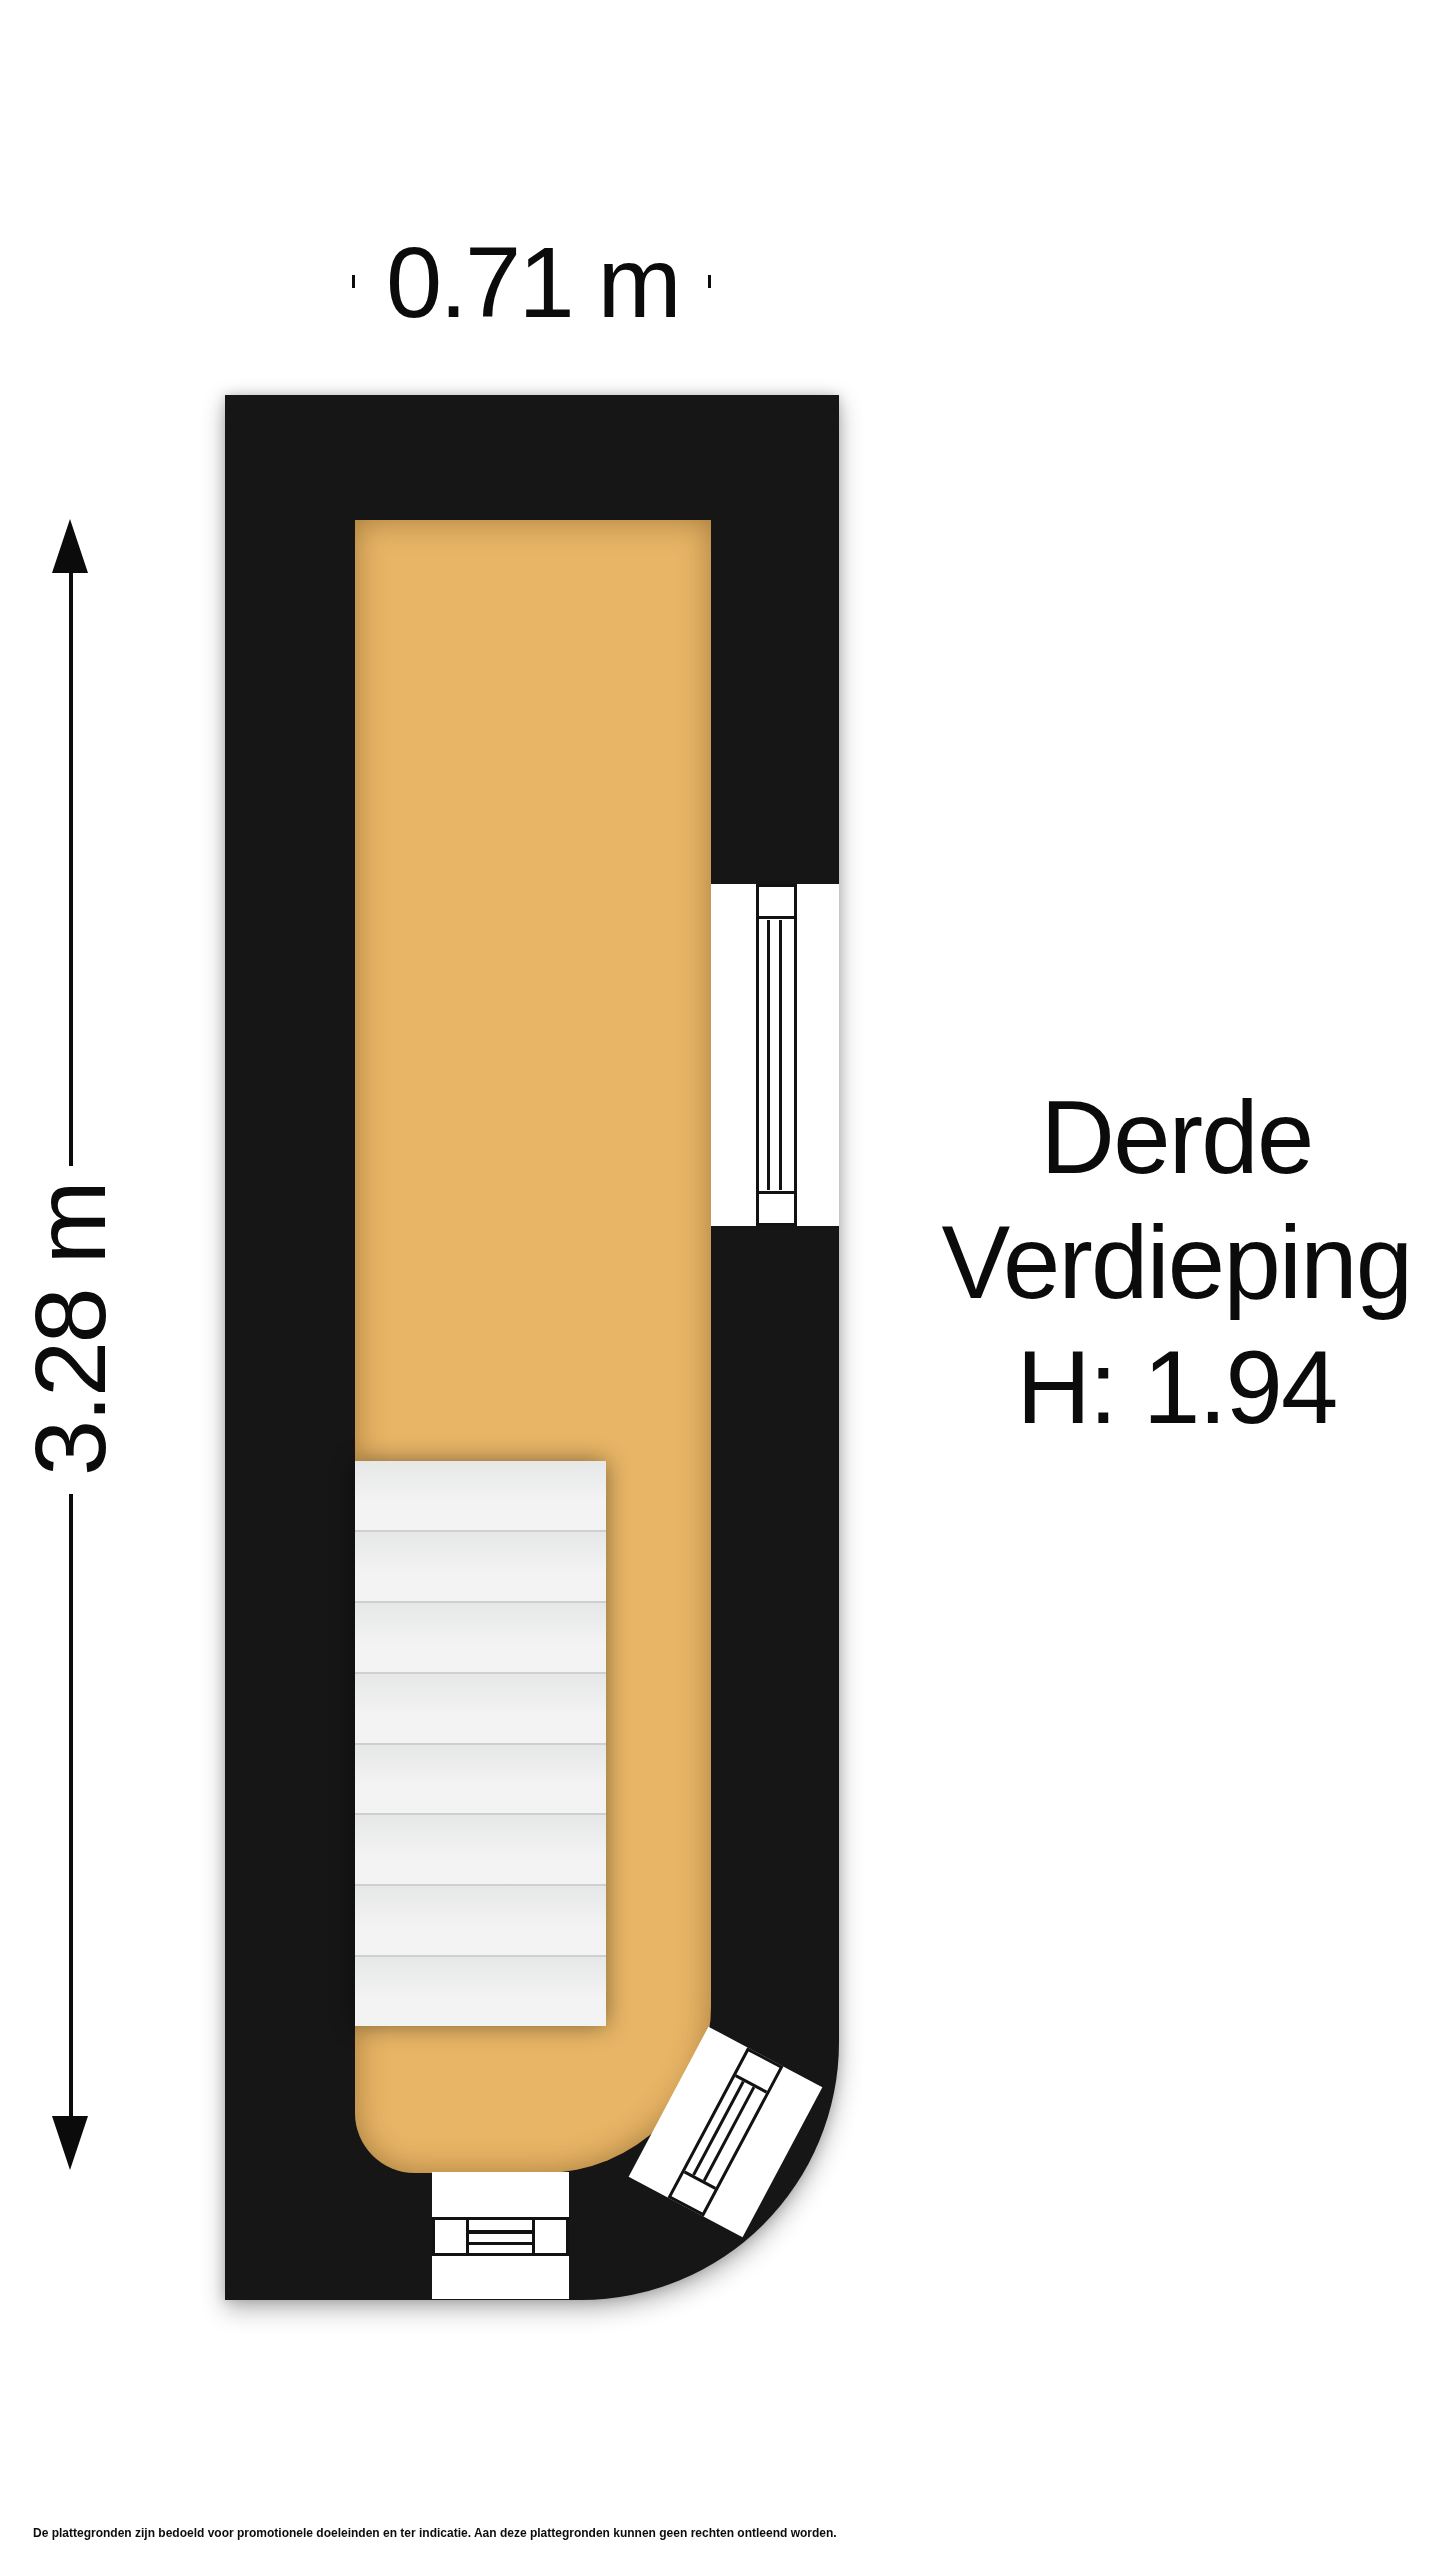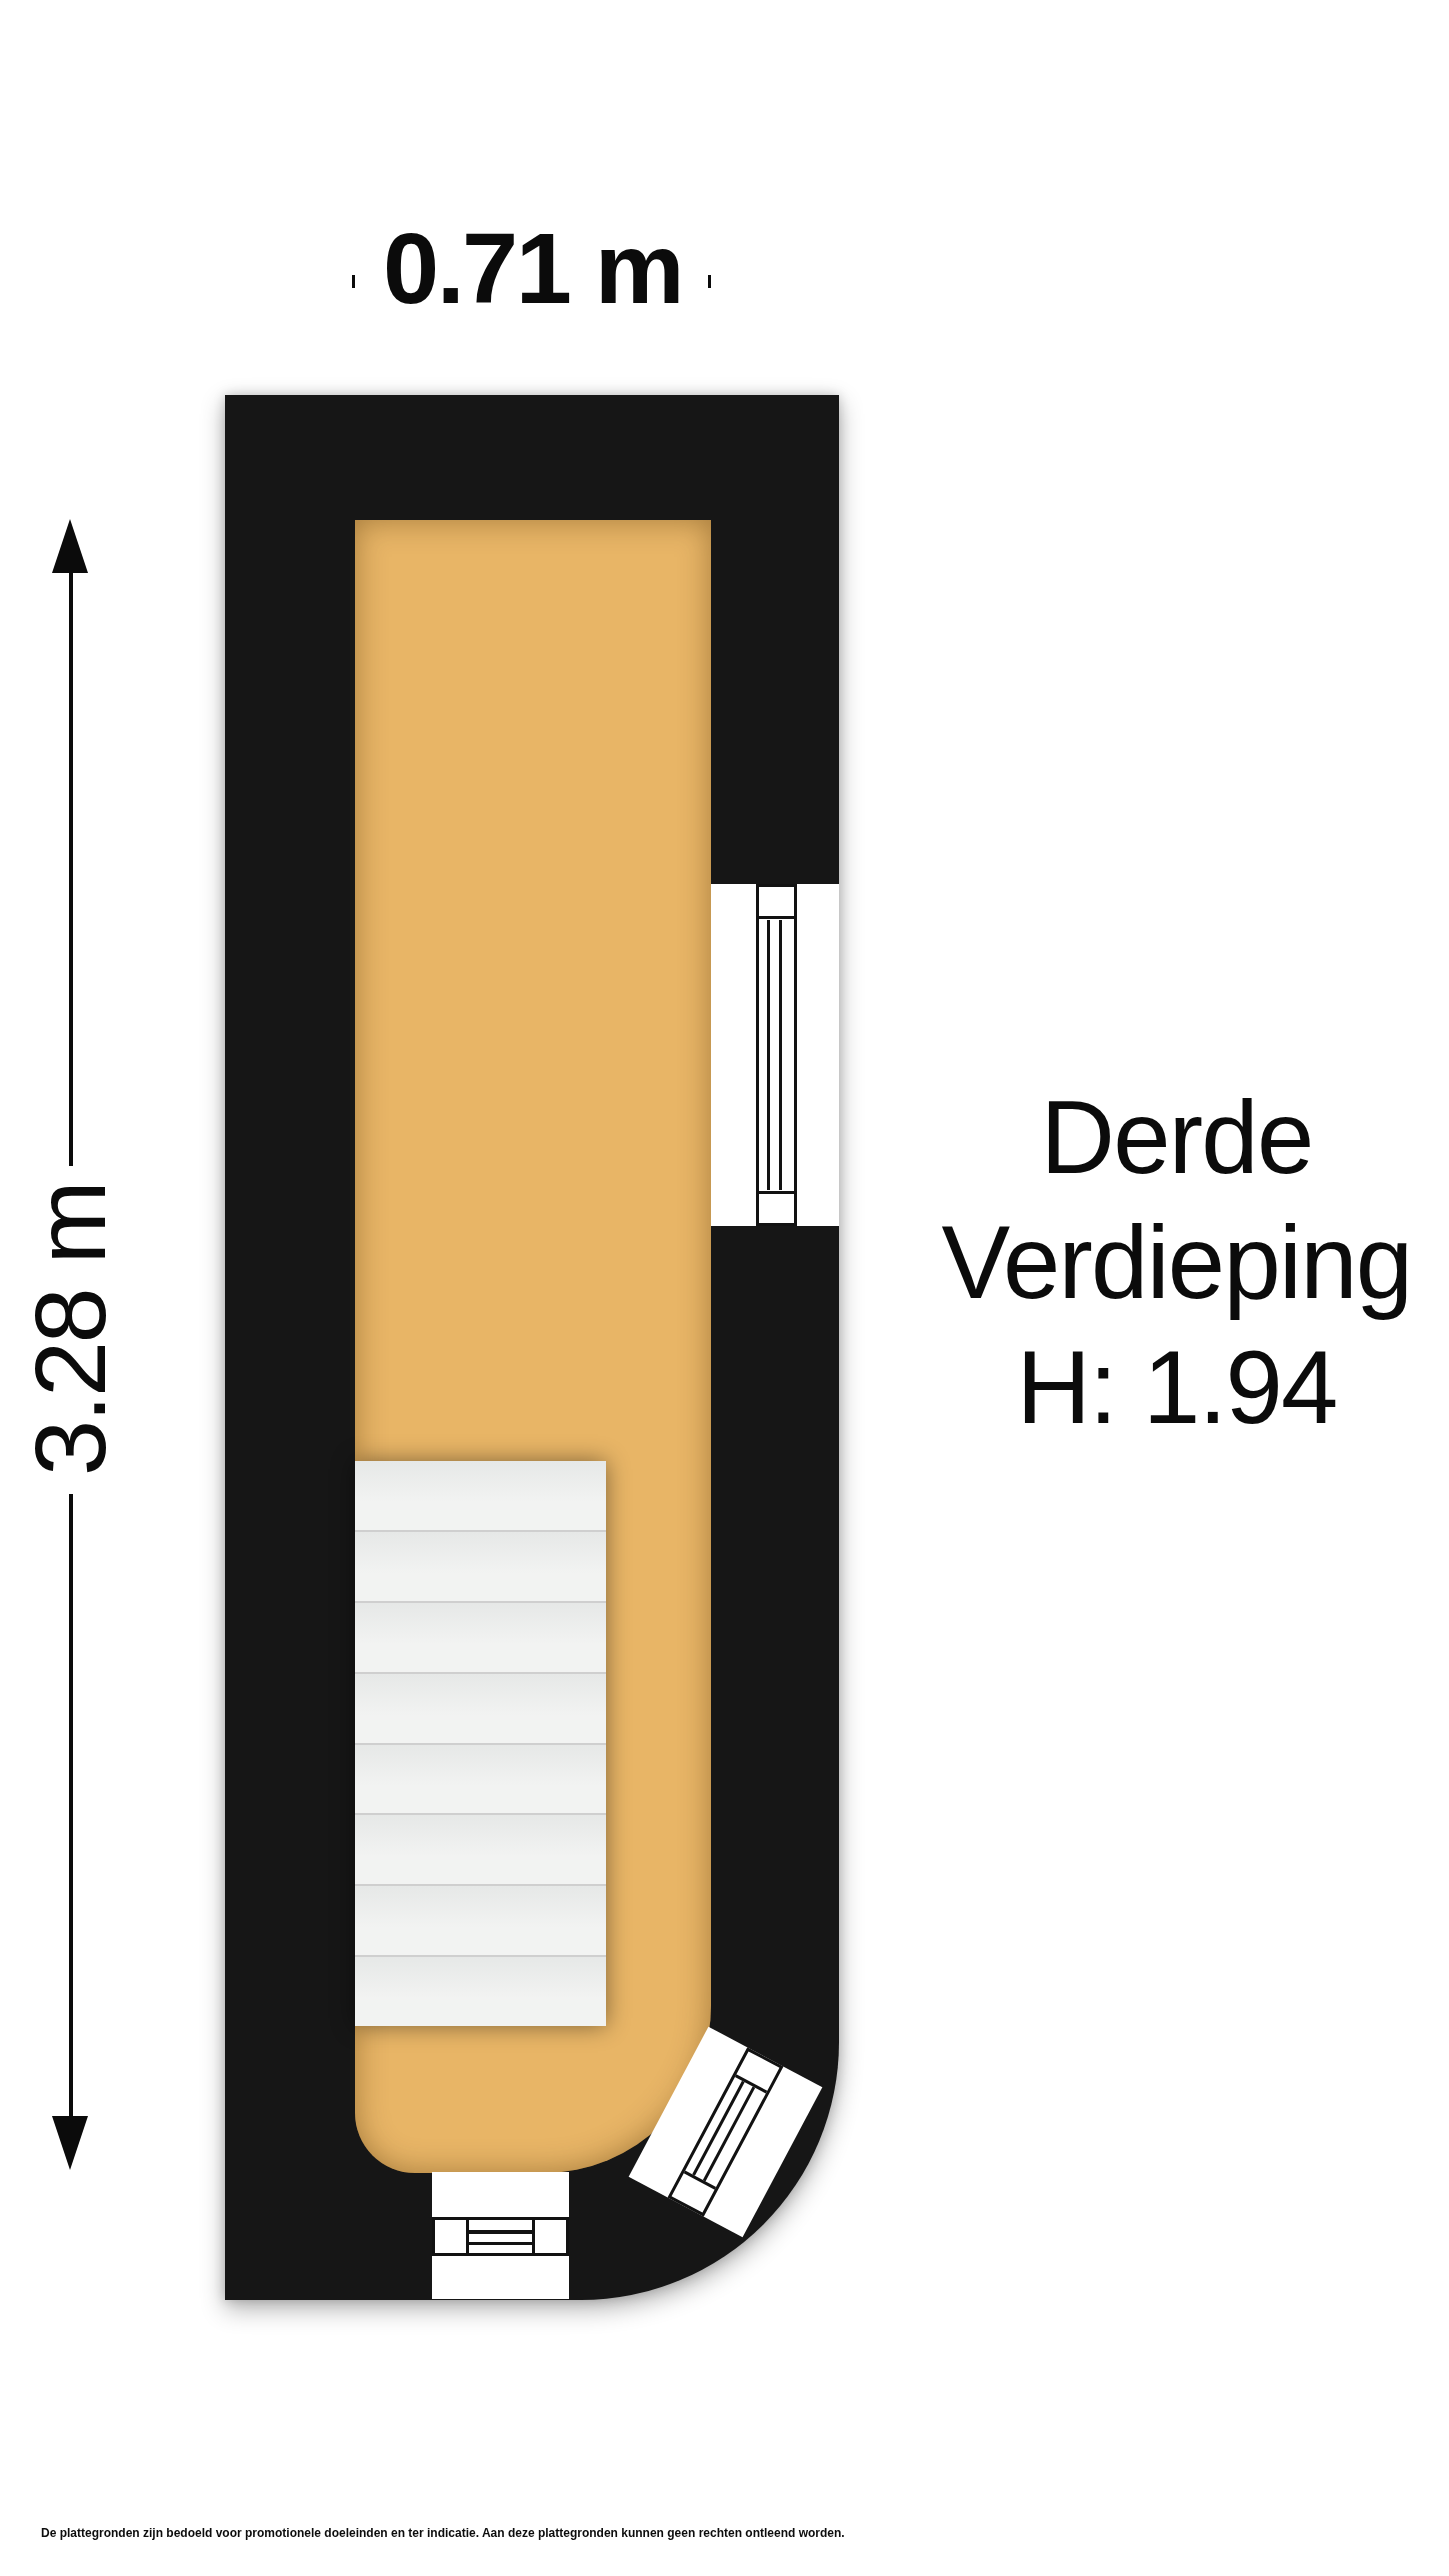--- a/index.html
+++ b/index.html
@@ -17,21 +17,21 @@
     font-family:"Liberation Sans", sans-serif;
     color:var(--ink);
   }
   .abs{position:absolute;}
 
   
   .dim-label{
     font-size:101px;letter-spacing:-2.6px;color:var(--ink);
     text-align:center;white-space:nowrap;
   }
-  #dim-width{left:275px;top:211px;width:515px;font-weight:bold;}
+  #dim-width{left:275px;top:225px;width:515px;}
   #dim-height{
     left:-187px;top:1267px;width:515px;height:125px;line-height:125px;
     transform:rotate(-90deg);
   }
   .dim-tick{width:3.4px;height:13px;background:var(--ink);}
   #tick-left{left:352px;top:275px;}
   #tick-right{left:708px;top:275px;}
 
   
   .arrow-line{left:69px;width:4.3px;background:var(--ink);}
@@ -111,21 +111,20 @@
     left:833px;top:1075px;width:687px;
     font-size:103px;line-height:125px;letter-spacing:-1.7px;
     text-align:center;white-space:nowrap;
   }
 
   
   #disclaimer{
     left:33px;top:2526px;width:1374px;
     font-size:12px;font-weight:bold;color:#0d0d0d;
     white-space:nowrap;
-    margin-left:8px;
   }
 </style>
 </head>
 <body>
 
 <div class="abs dim-label" id="dim-width">0.71 m</div>
 <div class="abs dim-tick" id="tick-left"></div>
 <div class="abs dim-tick" id="tick-right"></div>
 
 <div class="abs arrow-head" id="arrow-head-up"></div>

